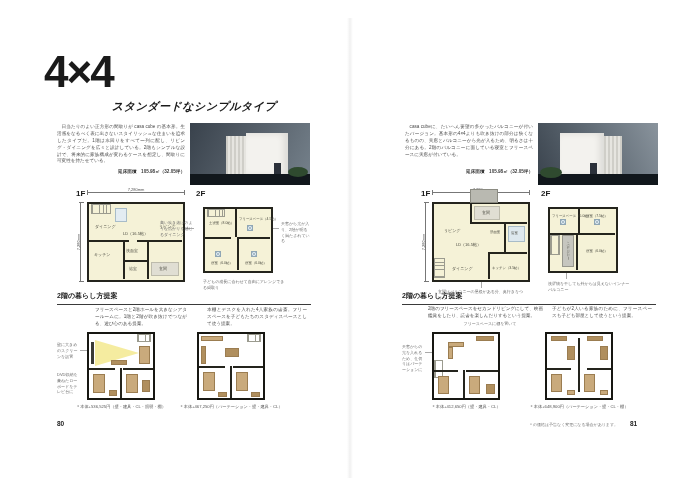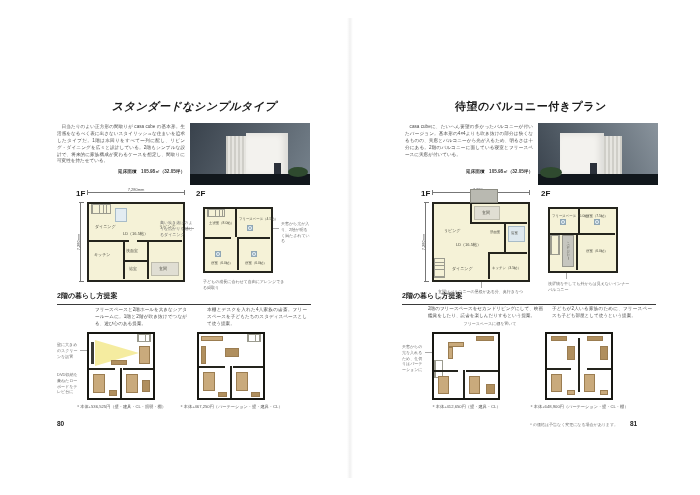--- a/index.html
+++ b/index.html
@@ -62,20 +62,21 @@
   .furn.d{background:#b08f5e;}
   .beam{position:absolute;background:#f3e98f;opacity:0.85;clip-path:polygon(100% 50%,0 0,0 100%);}
   .screenbar{position:absolute;background:#3a3a35;}
 </style>
 </head>
 <body>
 
 <div id="canvas">
   <div class="gutter"></div>
 
+  <h1 class="big abs" style="left:44px;top:50px;">4×4</h1>
   <div class="subtitle abs" style="left:112px;top:99px;font-style:italic;">スタンダードなシンプルタイプ</div>
 
   <p class="tiny intro abs" style="left:57px;top:124px;width:128px;margin:0;">日当たりのよい正方形の間取りが casa cube の基本形。生活感をなるべく表に出さないスタイリッシュな住まいを追求したタイプだ。1階は水回りをすべて一列に配し、リビング・ダイニングを広々と設計している。2階もシンプルな設計で、将来的に家族構成が変わるケースを想定し、間取りに可変性を持たせている。</p>
   <div class="area abs" style="left:57px;top:169px;width:128px;">延床面積　105.98㎡（32.05坪）</div>
 
   <div class="render r1" style="left:190px;top:123px;width:120px;height:62px;">
     <div class="sky"></div>
     <div class="cube-side" style="left:36px;top:13px;width:20px;height:40px;"></div>
     <div class="cube-front" style="left:56px;top:10px;width:42px;height:43px;"></div>
     <div class="cube-door" style="left:84px;top:40px;width:7px;height:13px;"></div>
@@ -162,21 +163,20 @@
     <div class="wall" style="left:31px;top:32px;width:1.5px;height:32px;"></div>
     <div class="furn" style="left:4px;top:38px;width:12px;height:19px;"></div>
     <div class="furn" style="left:37px;top:38px;width:12px;height:19px;"></div>
     <div class="furn d" style="left:19px;top:58px;width:9px;height:5px;"></div>
     <div class="furn d" style="left:52px;top:58px;width:9px;height:5px;"></div>
   </div>
   <div class="caption" style="left:176px;top:404px;width:110px;">＊本体+467,250円（パーテーション・壁・建具・CL）</div>
 
   <div class="pagenum" style="left:57px;top:420px;">80</div>
 
-  <div class="subtitle abs" style="left:455px;top:99px;">待望のバルコニー付きプラン</div>
   <p class="tiny intro abs" style="left:405px;top:124px;width:128px;margin:0;">casa cubeに、たいへん要望の多かったバルコニーが付いたバージョン。基本形の4×4よりも吹き抜けの部分は狭くなるものの、天窓とバルコニーから光が入るため、明るさは十分にある。2階のバルコニーに面している寝室とフリースペースに天窓が付いている。</p>
   <div class="area abs" style="left:405px;top:169px;width:128px;">延床面積　105.98㎡（32.05坪）</div>
 
   <div class="render r2" style="left:538px;top:123px;width:120px;height:62px;">
     <div class="sky"></div>
     <div class="cube-front" style="left:22px;top:10px;width:44px;height:43px;"></div>
     <div class="cube-side" style="left:66px;top:13px;width:18px;height:40px;"></div>
     <div class="cube-door" style="left:52px;top:40px;width:7px;height:13px;"></div>
     <div class="ground"></div>
     <div class="bush" style="left:2px;top:44px;width:22px;height:11px;"></div>

